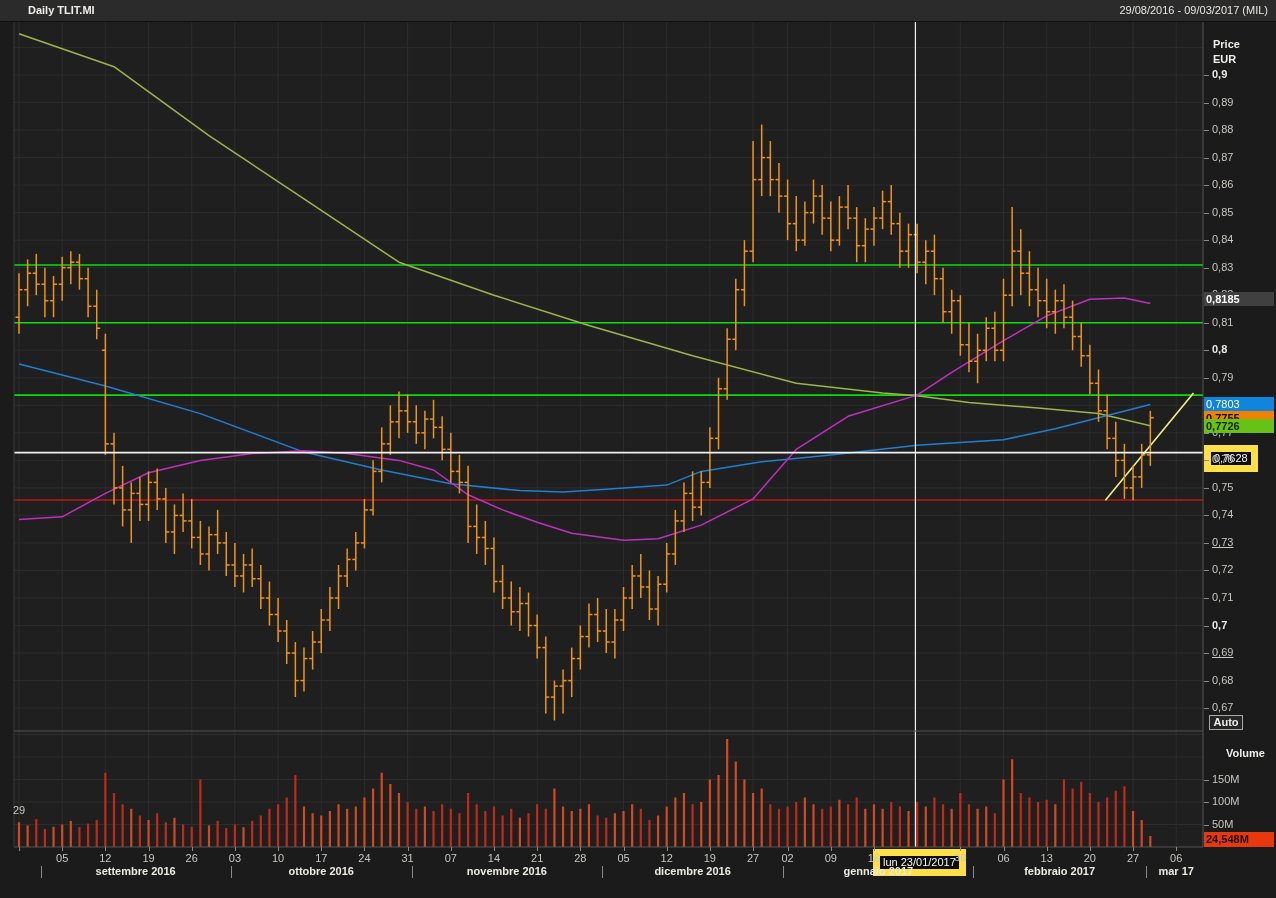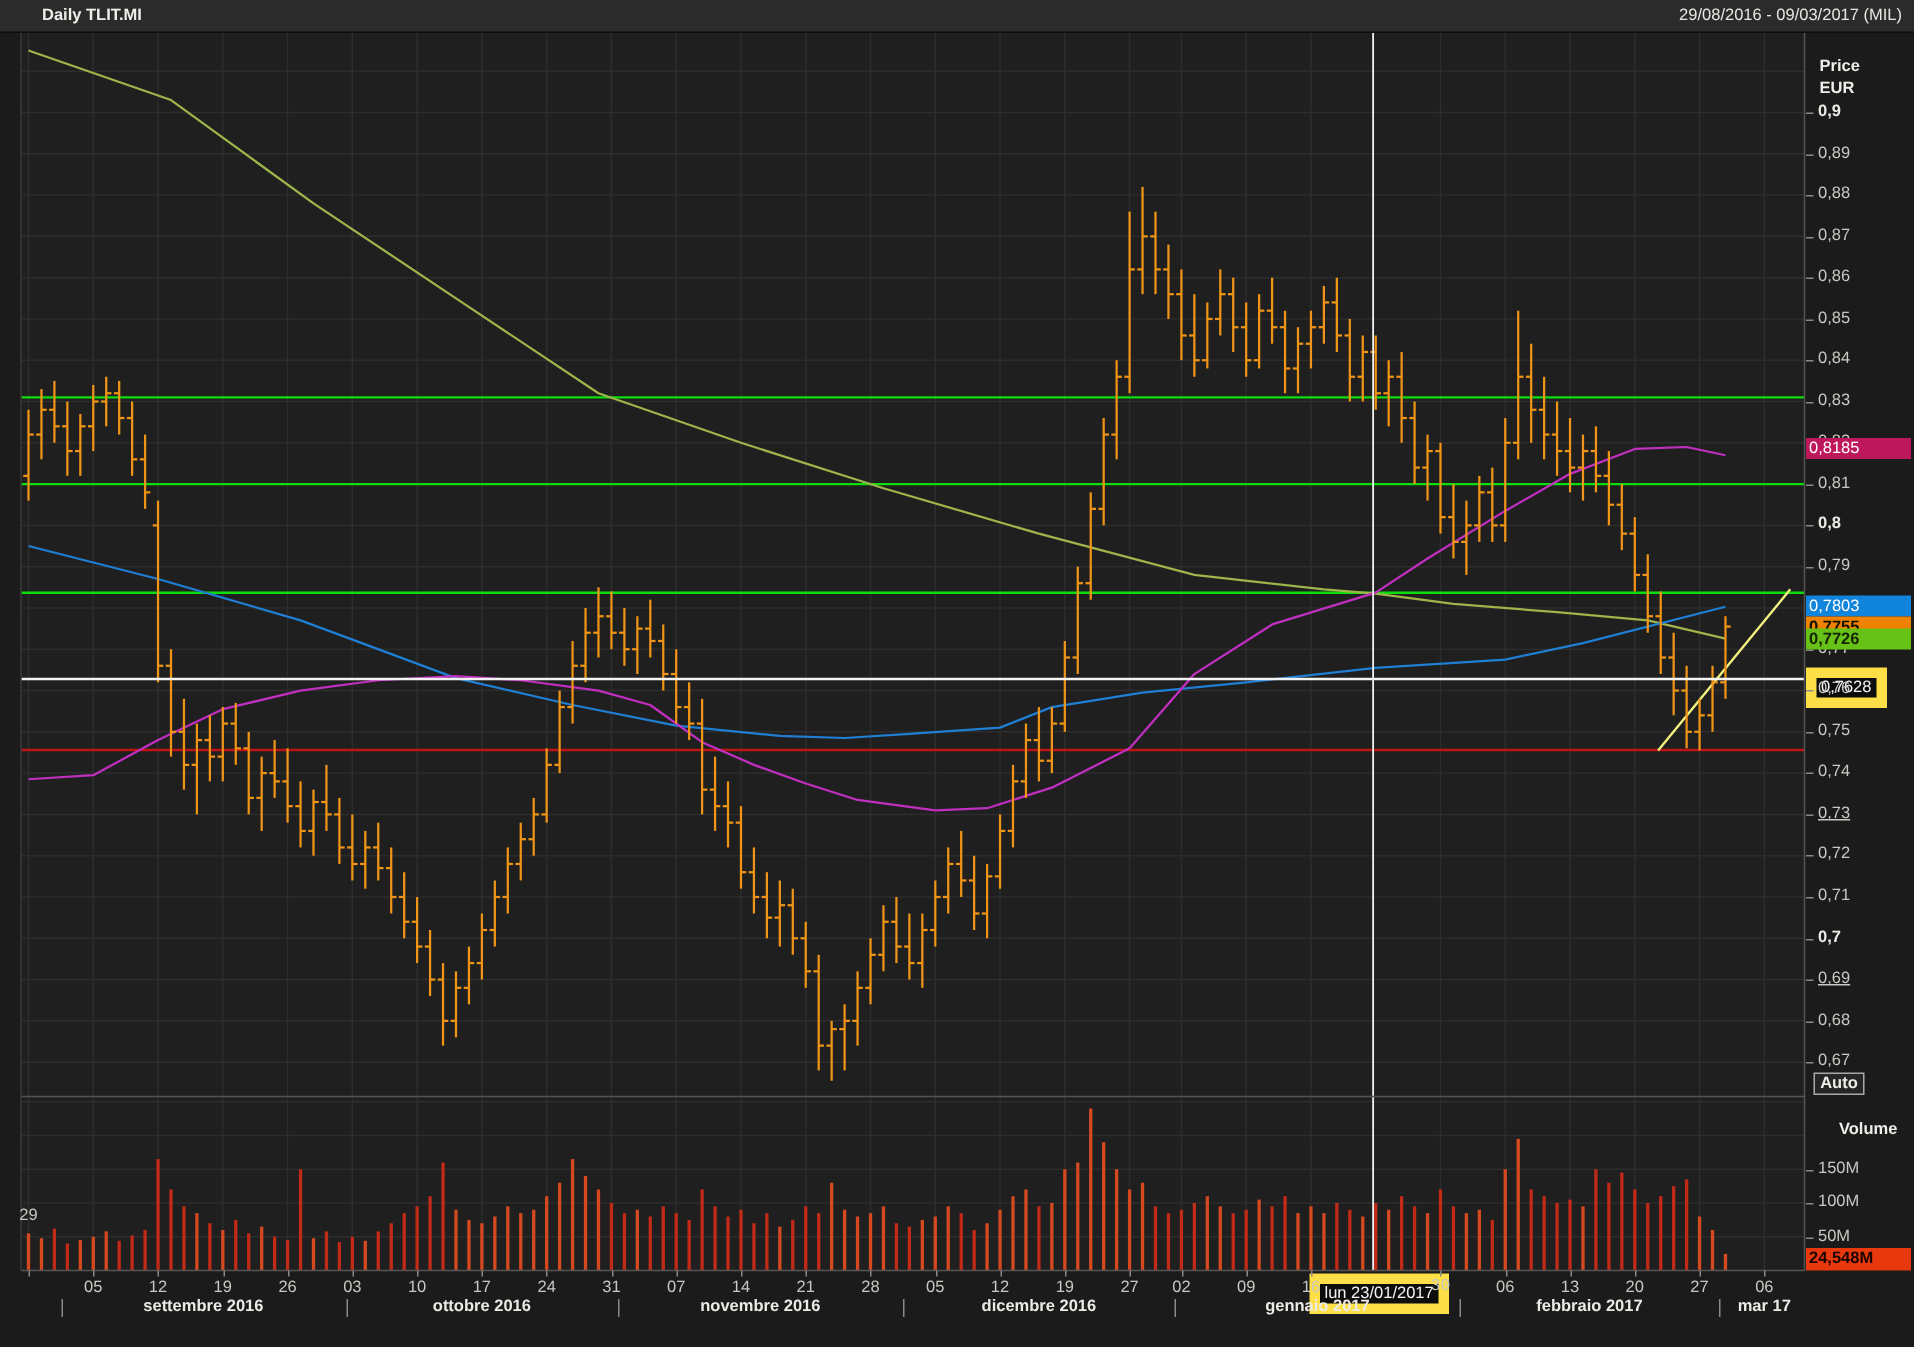--- a/index.html
+++ b/index.html
@@ -684,21 +684,21 @@
       <div class="tick" style="left: 1204px; top: 597.994px; width: 5px; height: 1px;"></div>
       <div class="lab" style="left: 1212px; top: 590.994px;">0,71</div>
       <div class="tick" style="left: 1204px; top: 625.52px; width: 5px; height: 1px;"></div>
       <div class="lab bold" style="left: 1212px; top: 618.52px;">0,7</div>
       <div class="tick" style="left: 1204px; top: 653.046px; width: 5px; height: 1px;"></div>
       <div class="lab" style="left: 1212px; top: 646.046px; text-decoration: underline;">0,69</div>
       <div class="tick" style="left: 1204px; top: 680.572px; width: 5px; height: 1px;"></div>
       <div class="lab" style="left: 1212px; top: 673.572px;">0,68</div>
       <div class="tick" style="left: 1204px; top: 708.098px; width: 5px; height: 1px;"></div>
       <div class="lab" style="left: 1212px; top: 701.098px;">0,67</div>
-      <div class="tag" style="top: 292.337px; background: #be185d; color: rgb(255, 255, 255);">0,8185</div>
+      <div class="tag" style="top: 292.337px; background: #404040; color: rgb(255, 255, 255); font-weight: bold;">0,8185</div>
       <div class="tag" style="top: 397.486px; background: rgb(17, 132, 220); color: rgb(255, 255, 255);">0,7803</div>
       <div class="tag" style="top: 410.699px; background: rgb(239, 130, 0); color: rgb(16, 16, 0); font-weight: bold;">0,7755</div>
       <div class="tag" style="top: 418.681px; background: rgb(104, 193, 23); color: rgb(21, 36, 0); font-weight: bold;">0,7726</div>
       <div class="tick" style="left: 1204px; top: 779.5px; width: 5px; height: 1px;"></div>
       <div class="lab" style="left: 1212px; top: 772.5px;">150M</div>
       <div class="tick" style="left: 1204px; top: 802px; width: 5px; height: 1px;"></div>
       <div class="lab" style="left: 1212px; top: 795px;">100M</div>
       <div class="tick" style="left: 1204px; top: 824.5px; width: 5px; height: 1px;"></div>
       <div class="lab" style="left: 1212px; top: 817.5px;">50M</div>
       <div class="tag" style="top: 832px; background: rgb(232, 56, 13); color: rgb(26, 5, 0); font-weight: bold; height: 15px; line-height: 15px;">24,548M</div>

